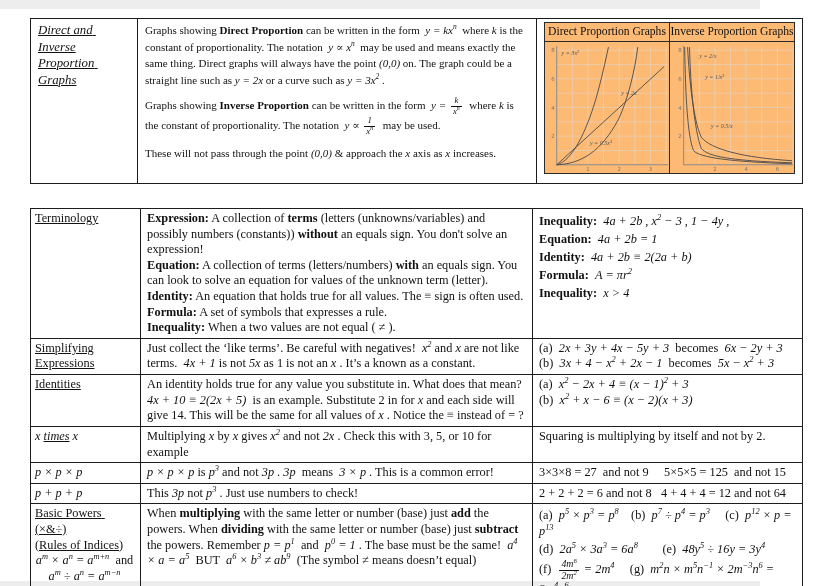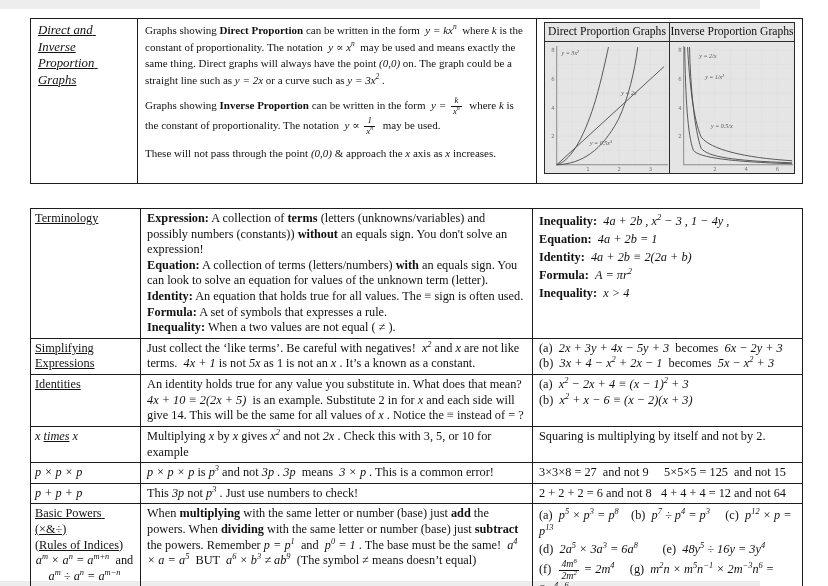--- a/index.html
+++ b/index.html
@@ -11,21 +11,21 @@
 
   
   .top-table{position:absolute;left:30px;top:18px;width:772px;border-collapse:collapse;table-layout:fixed;}
   .top-table td{border:1.6px solid #1c1c1c;vertical-align:top;padding:3px 7px;}
   .top-label{font-size:12.8px;line-height:1.3;}
   .top-label .rt-line{text-align:left;}
   .top-text{font-size:11px;line-height:1.5;}
   .top-text .rt-line{margin:0 0 8px 0;}
   .top-text .rt-line:last-child{margin-bottom:0;}
   .graph-cell{padding:4px 4px;}
-  .graph-box{border:1.6px solid #2a2a2a;height:150px;display:flex;flex-direction:column;background:#e5e5e5;}
+  .graph-box{border:1.6px solid #2a2a2a;height:150px;display:flex;flex-direction:column;background:#fdba74;}
   .graph-head{display:flex;border-bottom:1.2px solid #2a2a2a;font-size:11.6px;text-align:center;}
   .graph-head .ghd{flex:1;padding:2px 0 3px;}
   .graph-head .ghd:first-child{border-right:1.2px solid #2a2a2a;}
   .graph-plots{display:flex;flex:1;min-height:0;}
   .plot{flex:1;position:relative;}
   .plot:first-child{border-right:1.2px solid #2a2a2a;}
   .plot svg{display:block;width:100%;height:100%;}
   .tick{font-size:5.5px;fill:#777;font-family:"DejaVu Sans",sans-serif;}
   .clabel{font-size:6.2px;fill:#555;font-style:italic;}
 

